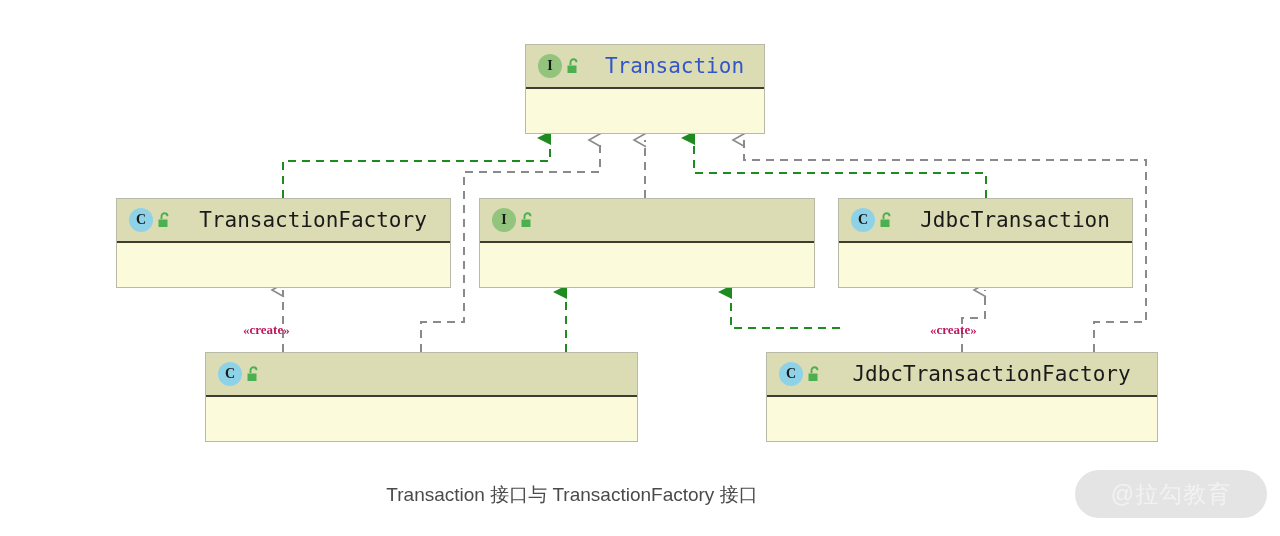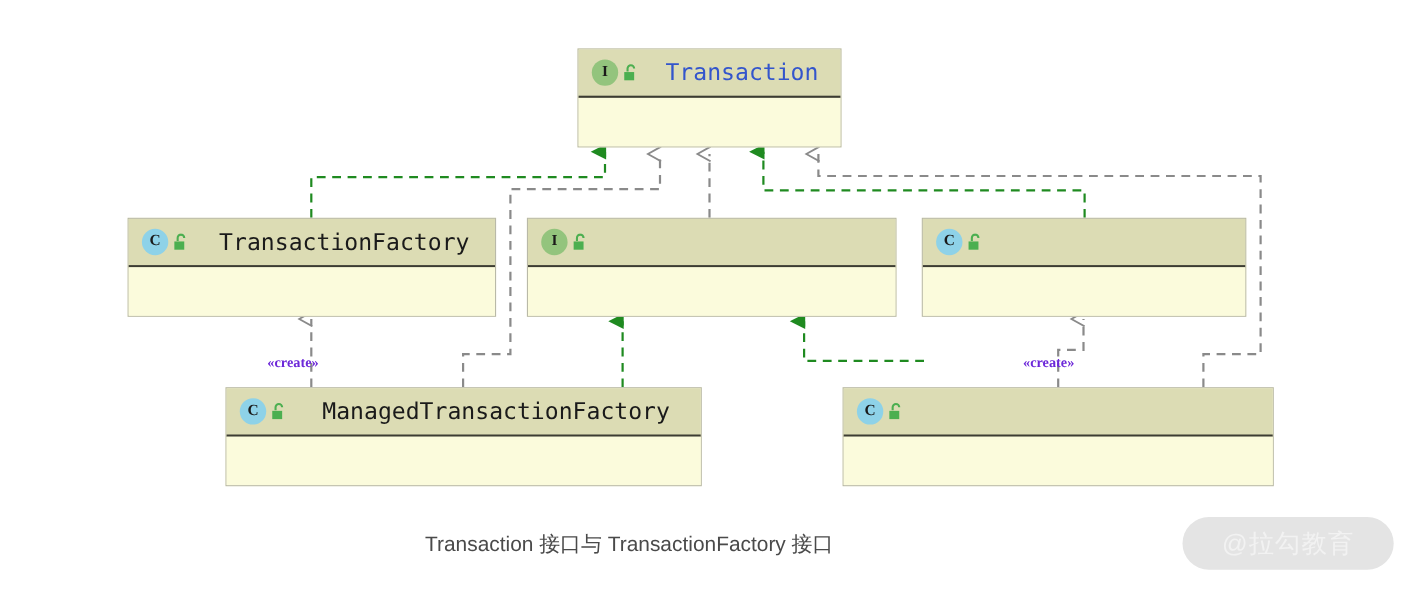--- a/index.html
+++ b/index.html
@@ -77,21 +77,21 @@
     flex: 1 1 auto;
     text-align: center;
   }
   .node-title.highlight { color: #3355cc; }
 
   .edge-label {
     position: absolute;
     font-family: "Liberation Serif", serif;
     font-size: 13px;
     font-weight: bold;
-    color: #6d28d9;
+    color: #be185d;
     white-space: nowrap;
     background: transparent;
   }
 
   #caption {
     position: absolute;
     left: 0;
     top: 482px;
     width: 1144px;
     text-align: center;
@@ -187,47 +187,48 @@
 
   <div class="uml-node" style="left:838px; top:198px; width:295px; height:90px;">
     <div class="uml-header">
       <span class="stereo-icon type-class">C</span>
       <span class="lock-icon">
         <svg width="15" height="17" viewBox="0 0 15 17" aria-hidden="true">
           <path d="M4.5 7 V4.3 a3 3 0 0 1 6 0" fill="none" stroke="#4caf50" stroke-width="1.9"></path>
           <rect x="1.5" y="7.5" width="9" height="7.5" fill="#4caf50"></rect>
         </svg>
       </span>
+      <span class="node-title">JdbcTransaction</span>
     </div>
     <div class="uml-body"></div>
   </div>
 
   <div class="uml-node" style="left:205px; top:352px; width:433px; height:90px;">
     <div class="uml-header">
       <span class="stereo-icon type-class">C</span>
       <span class="lock-icon">
         <svg width="15" height="17" viewBox="0 0 15 17" aria-hidden="true">
           <path d="M4.5 7 V4.3 a3 3 0 0 1 6 0" fill="none" stroke="#4caf50" stroke-width="1.9"></path>
           <rect x="1.5" y="7.5" width="9" height="7.5" fill="#4caf50"></rect>
         </svg>
       </span>
-      <span class="node-title">ManagedTransactionFactory</span>
     </div>
     <div class="uml-body"></div>
   </div>
 
   <div class="uml-node" style="left:766px; top:352px; width:392px; height:90px;">
     <div class="uml-header">
       <span class="stereo-icon type-class">C</span>
       <span class="lock-icon">
         <svg width="15" height="17" viewBox="0 0 15 17" aria-hidden="true">
           <path d="M4.5 7 V4.3 a3 3 0 0 1 6 0" fill="none" stroke="#4caf50" stroke-width="1.9"></path>
           <rect x="1.5" y="7.5" width="9" height="7.5" fill="#4caf50"></rect>
         </svg>
       </span>
+      <span class="node-title">JdbcTransactionFactory</span>
     </div>
     <div class="uml-body"></div>
   </div>
 
   <div class="edge-label" style="left:243px; top:322px;">«create»</div>
   <div class="edge-label" style="left:930px; top:322px;">«create»</div>
 
   <div id="caption">Transaction 接口与 TransactionFactory 接口</div>
 
   <div id="watermark">@拉勾教育</div>

